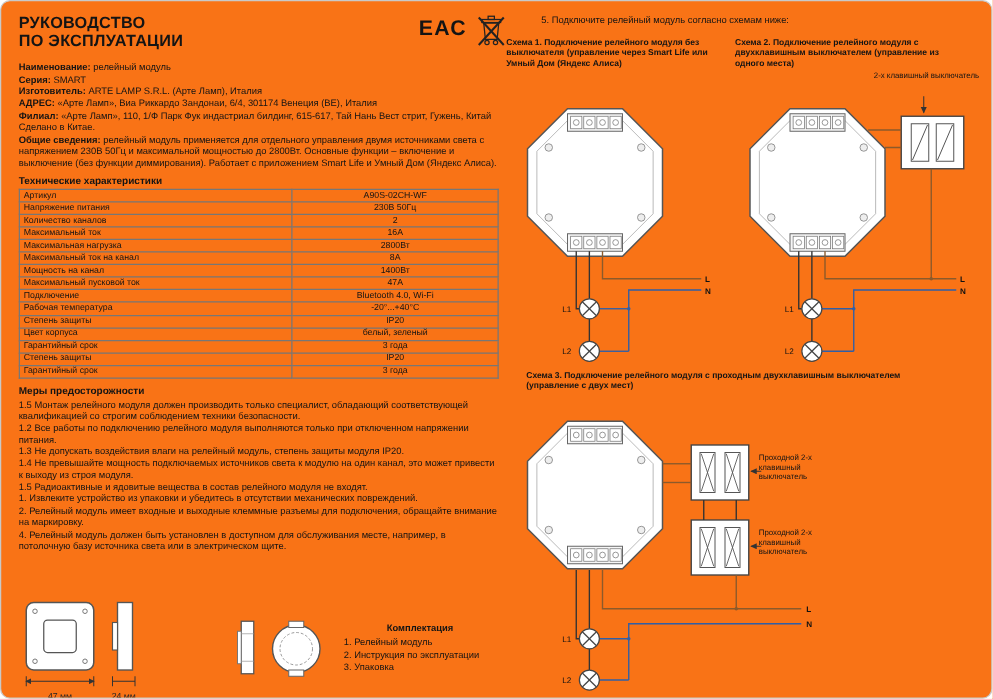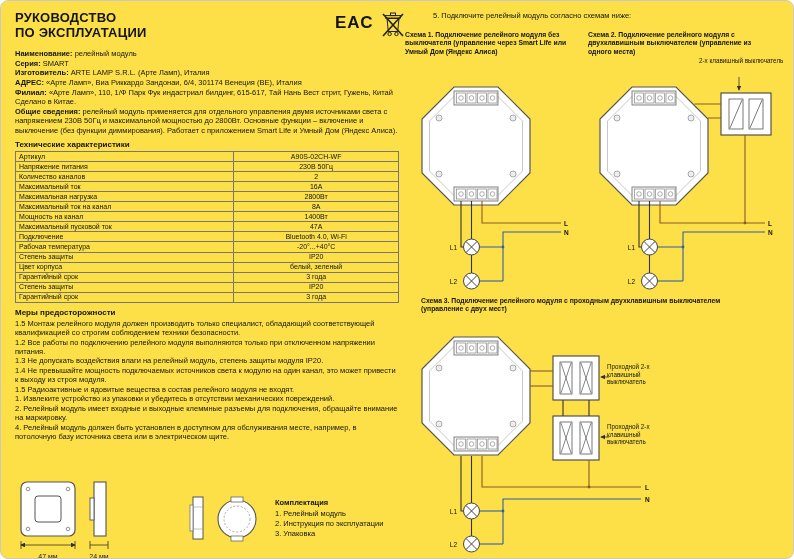--- a/index.html
+++ b/index.html
@@ -1,18 +1,18 @@
 <!DOCTYPE html>
 <html><head>
 <meta charset="utf-8">
 <style>
   * { margin:0; padding:0; box-sizing:border-box; }
   html,body { width:794px; height:559px; background:#fff; }
   .page {
-    position:relative; width:794px; height:559px; background:#fde047;
+    position:relative; width:794px; height:559px; background:#f97316;
     border:1px solid #c9c9c9; border-radius:8px; overflow:hidden;
     font-family:"Liberation Sans", sans-serif; color:#141414;
   }
   
   .left { position:absolute; left:14px; top:10px; width:384px; }
   h1.title { font-size:13px; line-height:1.15; font-weight:bold; margin-bottom:8px; letter-spacing:.2px; }
   .marks { position:absolute; left:320px; top:0; display:flex; align-items:flex-start; gap:8px; }
   .eac { font-size:17px; font-weight:800; letter-spacing:1px; line-height:1; padding-top:3px; }
   p.info { font-size:7.5px; line-height:1.24; margin-bottom:.5px; }
   p.info b { font-weight:bold; }
@@ -22,21 +22,21 @@
   td.val { text-align:center; width:43%; }
   p.item { font-size:7.5px; line-height:1.22; margin-bottom:.5px; }
   
   .draw { position:absolute; text-align:center; font-size:7px; color:#222; }
   #drawA { left:16px;  top:478px; width:62px; }
   #drawB { left:84px;  top:478px; width:28px; }
   #drawC { left:186px; top:492px; width:22px; }
   #drawD { left:212px; top:494px; width:48px; }
   .dimlabel { font-size:7px; margin-top:1px; }
   .package { position:absolute; left:274px; top:497px; width:122px; }
-  .package h3 { font-size:7.5px; font-weight:bold; text-align:left; margin-bottom:2px; }
+  .package h3 { font-size:7.5px; font-weight:bold; text-align:center; margin-bottom:2px; }
   .package p { font-size:7.5px; line-height:1.35; }
   
   .right { position:absolute; left:402px; top:8px; width:388px; height:548px; }
   .right svg.diagram { position:absolute; left:0; top:0; }
   .rhead { position:absolute; left:2px; top:2px; width:380px; font-size:7.5px;padding-left:28px; }
   .stitle { position:absolute; font-size:6.8px; font-weight:bold; line-height:1.22; }
   #s1t { left:2px;   top:22px; width:176px; }
   #s2t { left:185px; top:22px; width:168px; }
   #s3t { left:18px;  top:288px; width:340px; }
   .wlabel { position:absolute; font-size:6.3px; line-height:1.2; }

